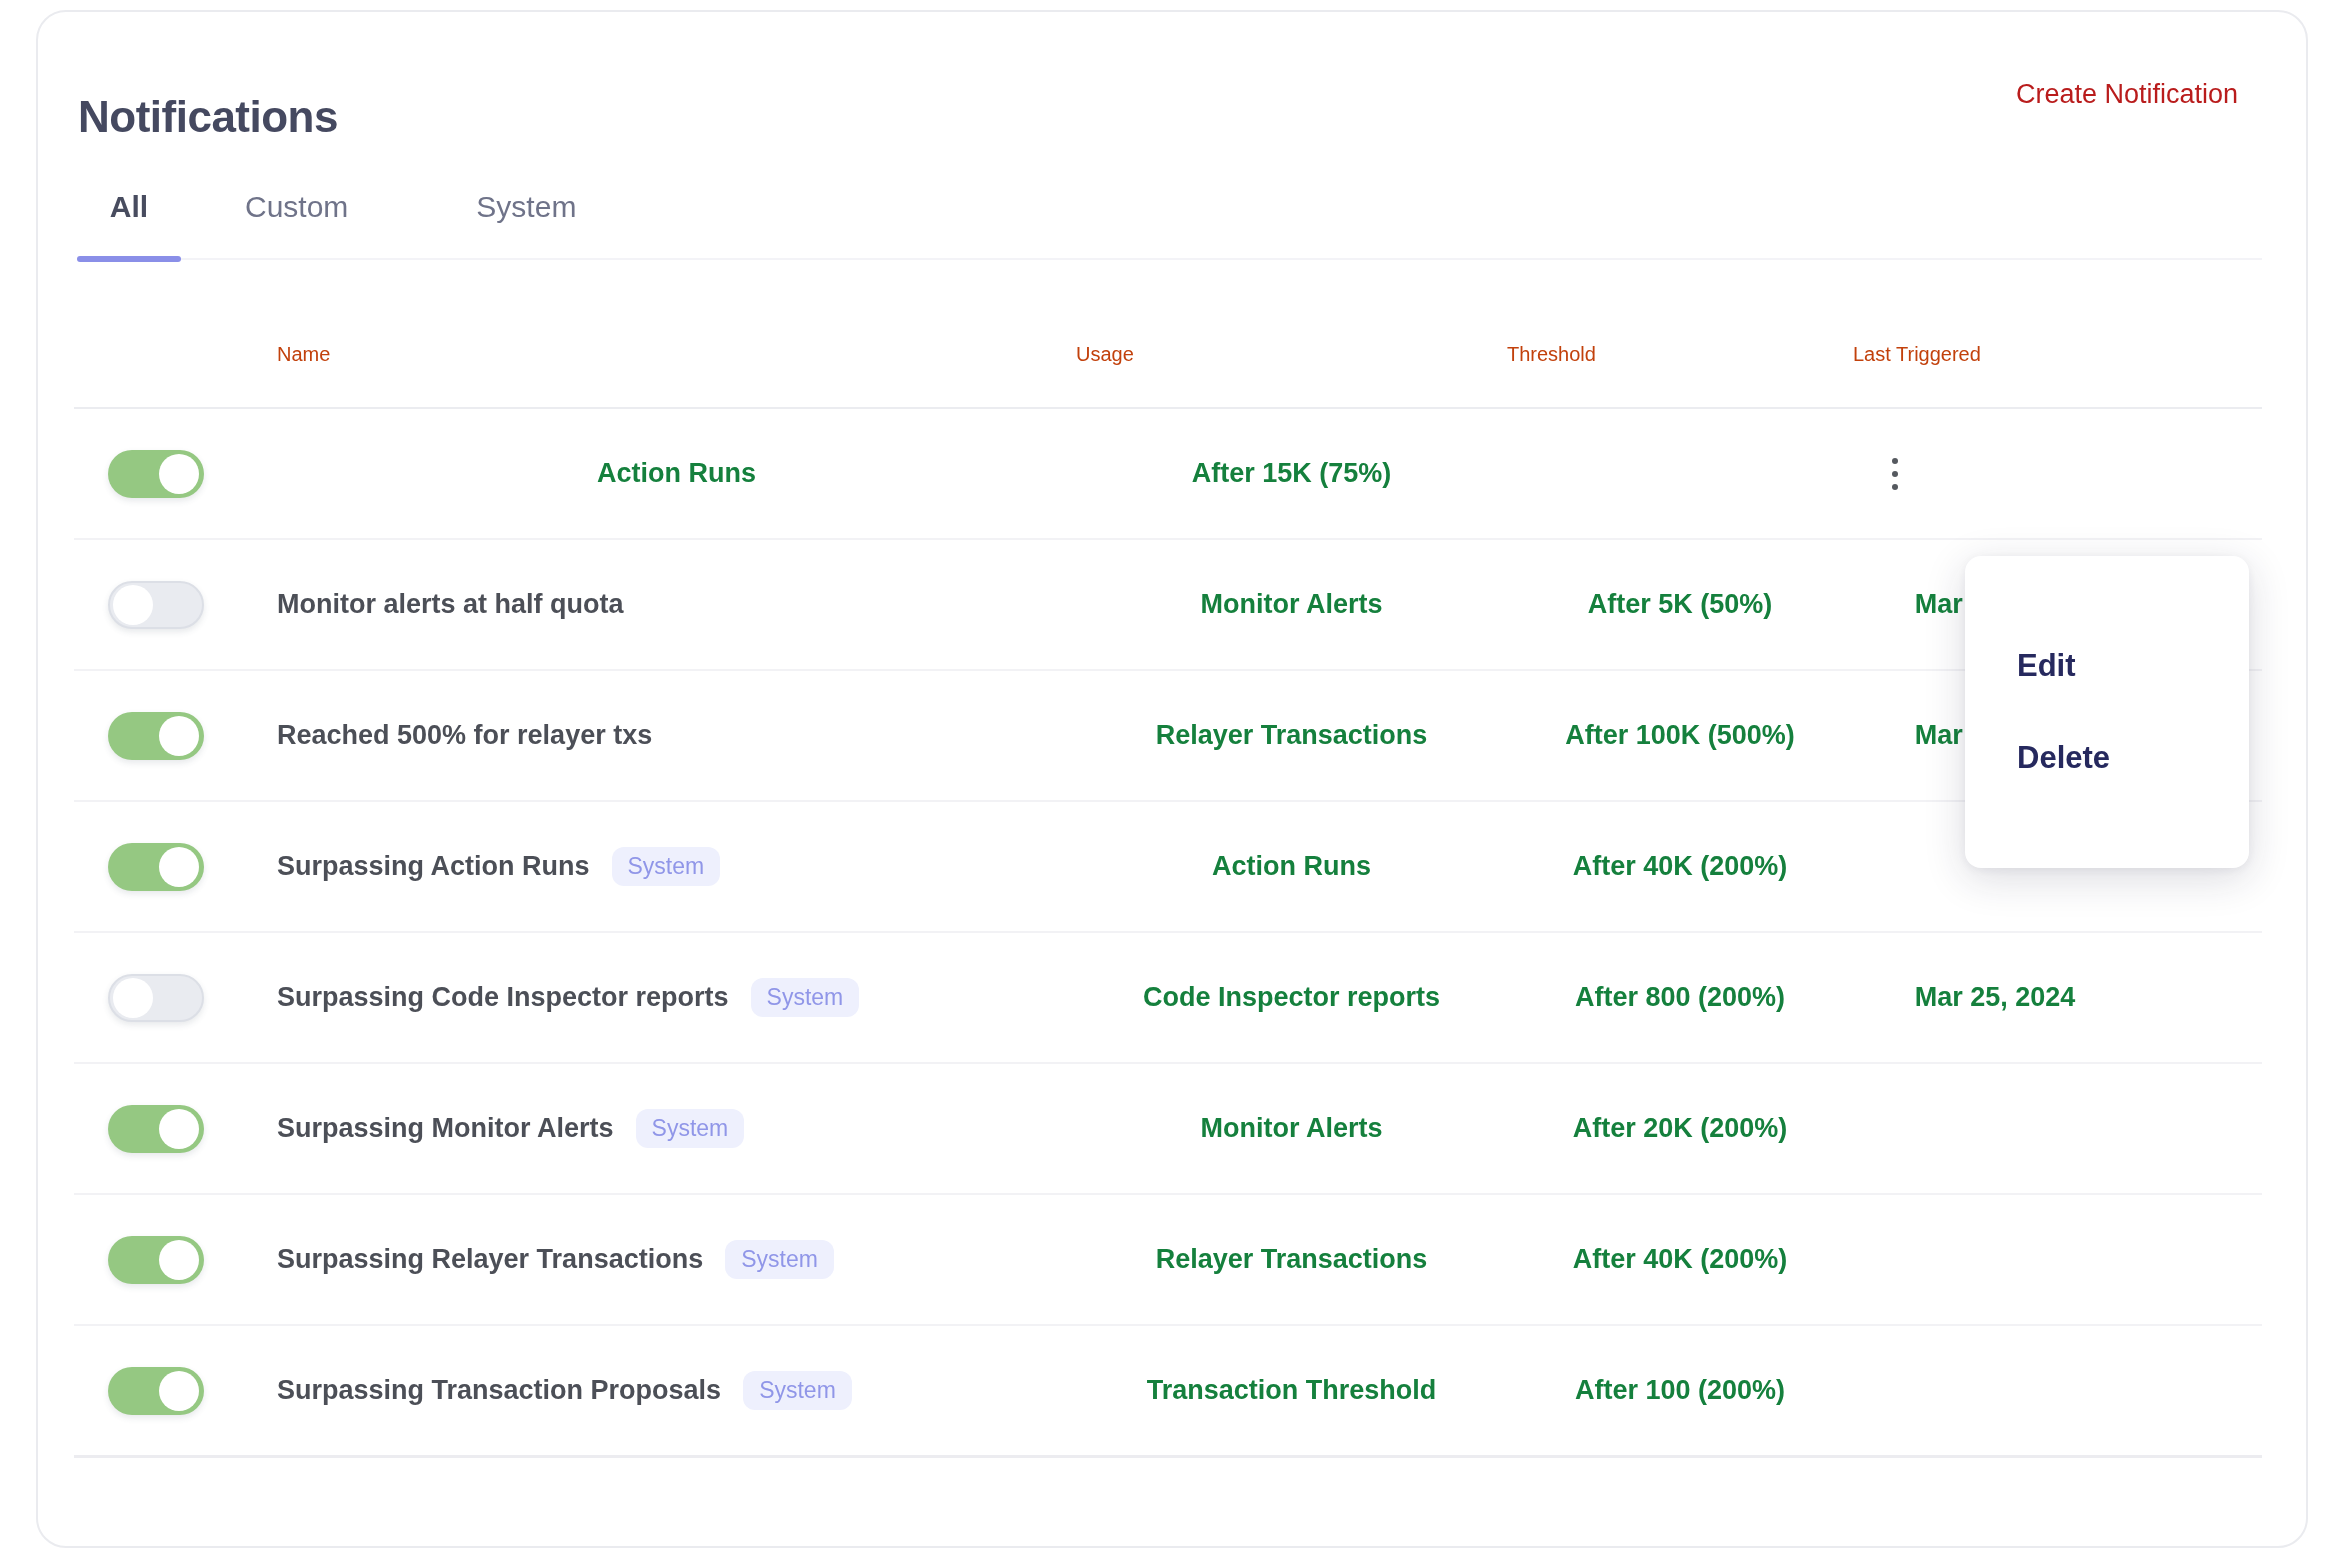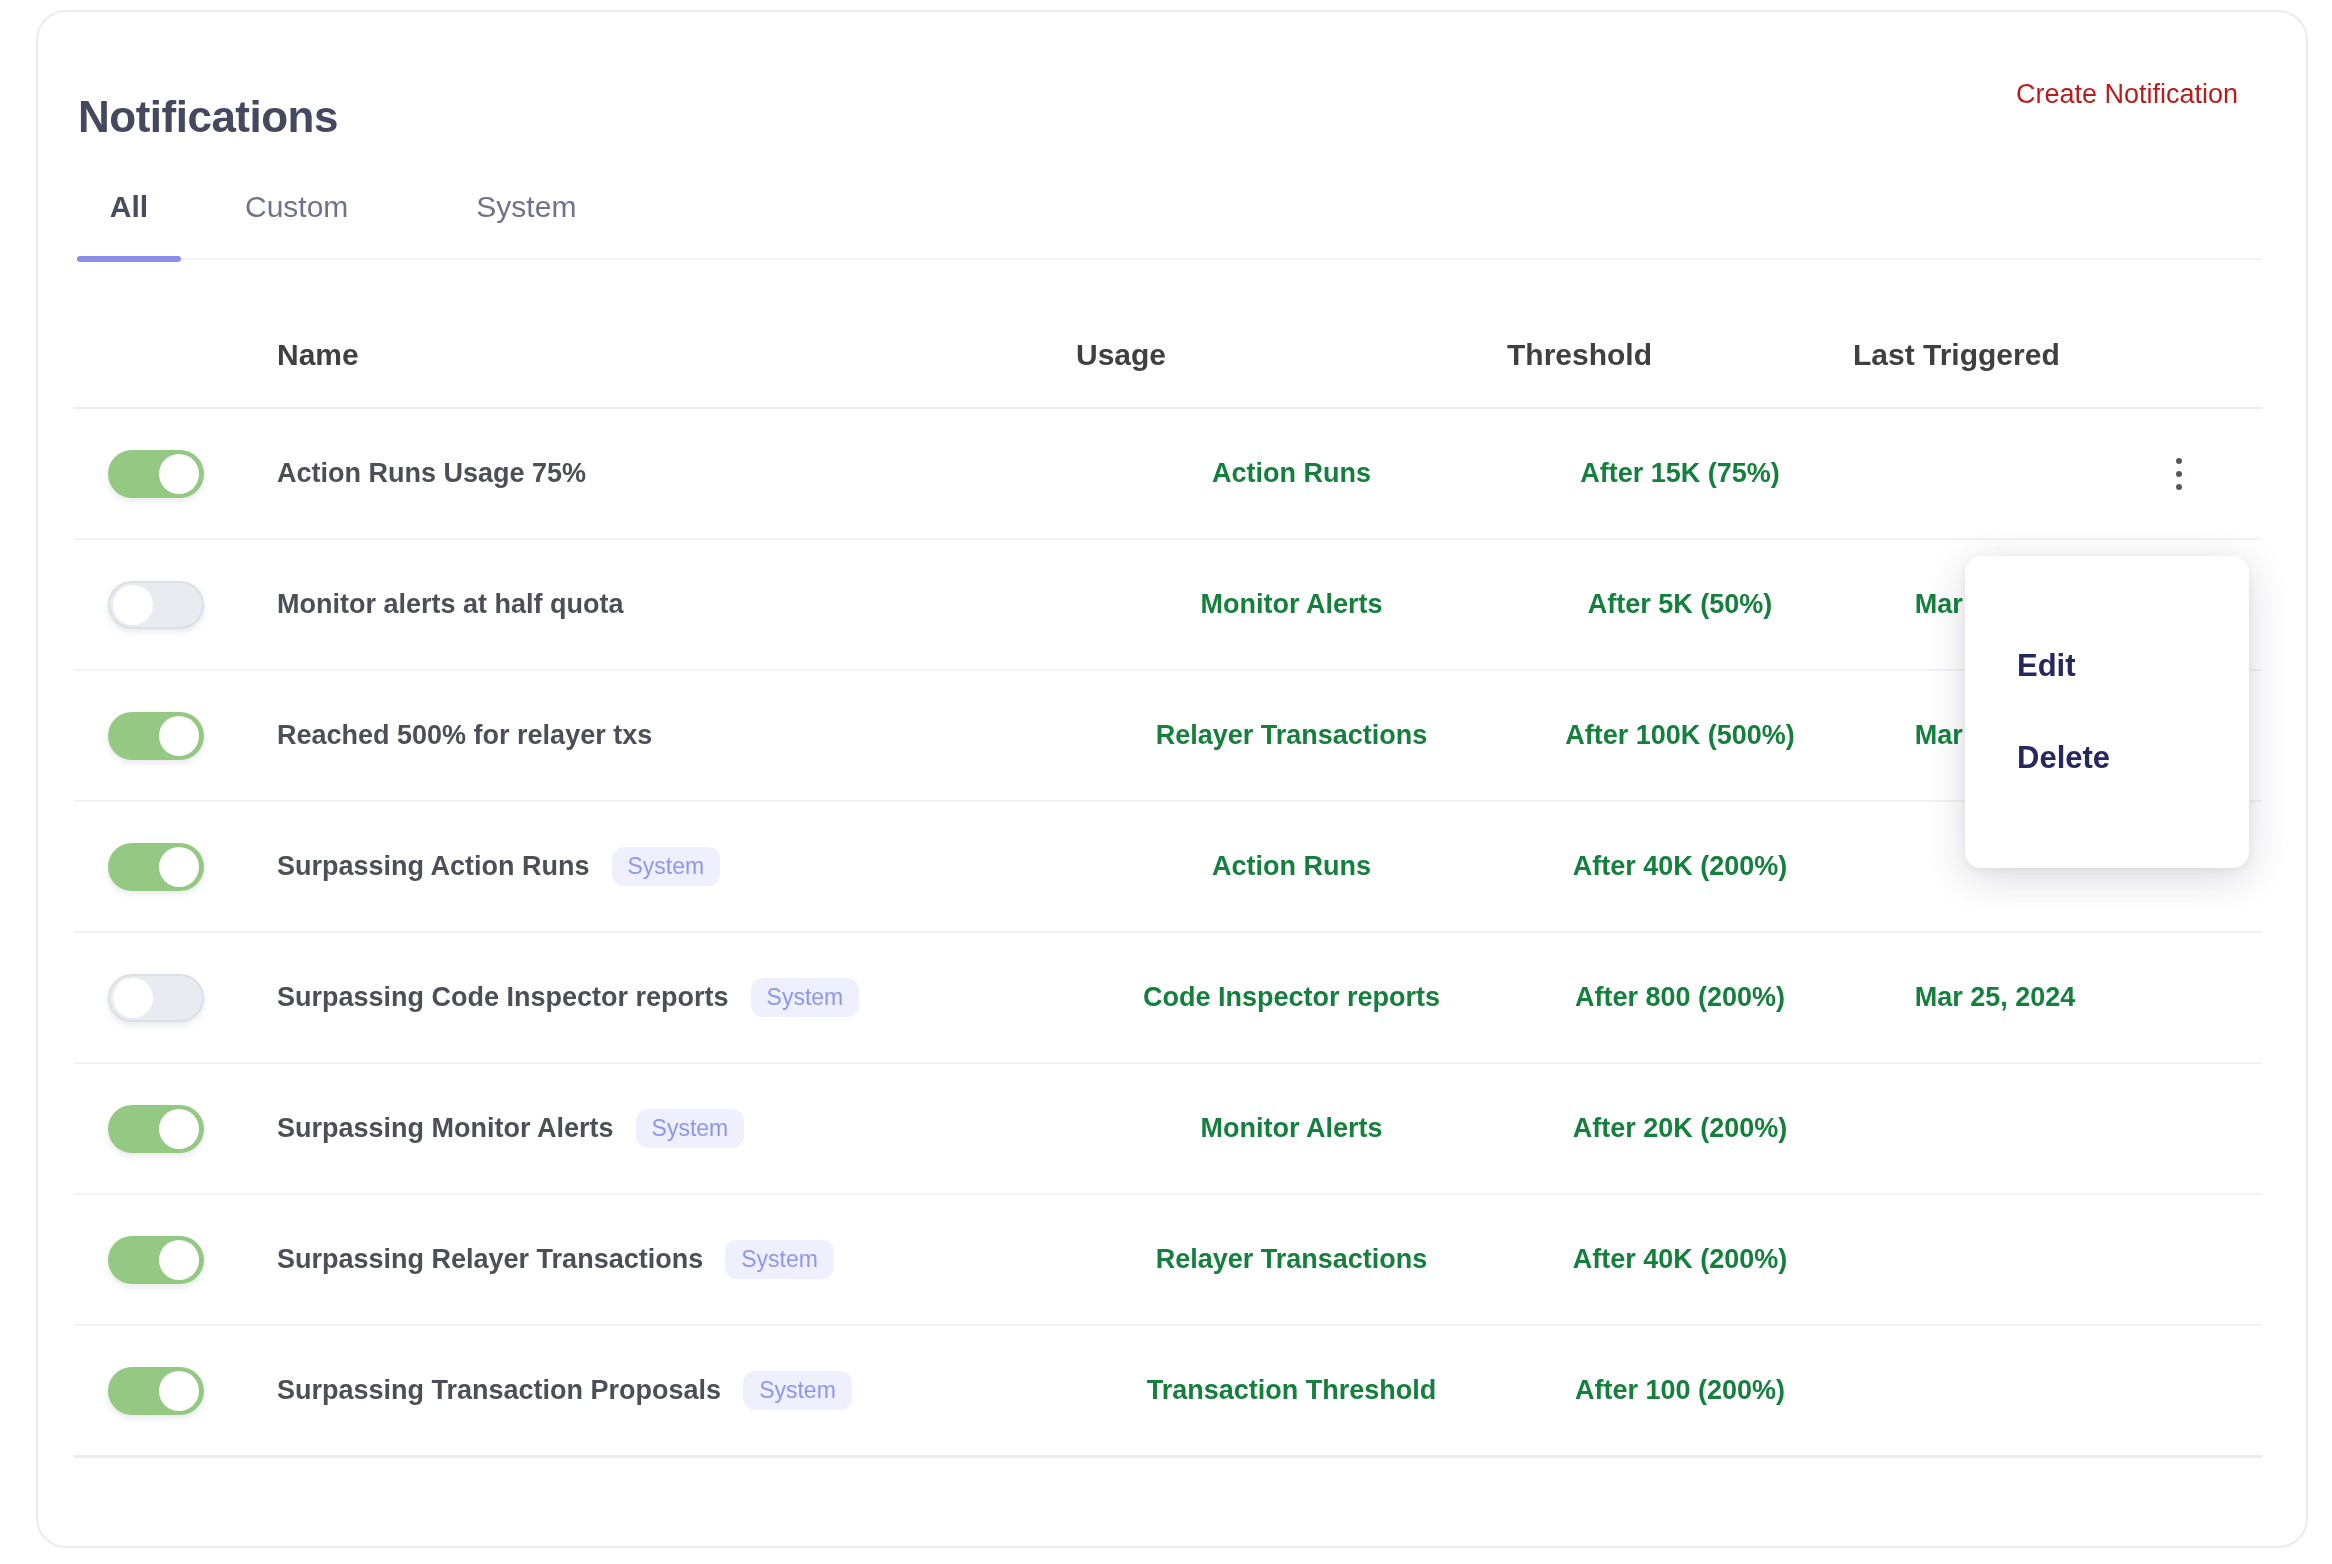--- a/index.html
+++ b/index.html
@@ -34,21 +34,21 @@
     background:var(--underline,#8a8fe8);border-radius:4px;
   }
   .tab:nth-child(2){margin-left:64px;}
   .tab:nth-child(3){margin-left:128px;}
   
   .table{position:absolute;left:36px;top:290px;width:2188px;}
   .thead,.row{
     display:grid;grid-template-columns:203px 799px 431px 346px 284px 1fr;
     align-items:center;
   }
-  .thead{height:105px;border-bottom:2px solid #ebecf0;font-size:30px;font-weight:700;color:#404040;}
+  .thead{height:105px;border-bottom:2px solid #ebecf0;font-size:20px;font-weight:400;color:#c2410c;}
   .row{height:129px;border-bottom:2px solid #f2f2f5;}
   .row:last-child{border-bottom:3px solid #ececf0;}
   .cell-name{display:flex;align-items:center;font-size:27px;font-weight:700;color:#4c4f57;}
   .cell-usage,.cell-threshold,.cell-last{font-size:27px;font-weight:700;color:#15803d;text-align:center;}
   .badge{
     margin-left:22px;padding:6px 16px;border-radius:12px;font-size:23px;font-weight:400;
     background:var(--badge-bg,#eef0fd);color:var(--badge-text,#9096e8);white-space:nowrap;
   }
   
   .toggle{
@@ -105,24 +105,20 @@
       <div>Last Triggered</div>
       <div></div>
     </div>
     <div id="tbody">
         <div class="row">
     <div>
       <div class="toggle on">
         <div class="knob"></div>
       </div>
     </div>
-    <div class="cell-name">
-      <span>Action Runs Usage 75%</span>
-
-    </div>
     <div class="cell-usage">Action Runs</div>
     <div class="cell-threshold">After 15K (75%)</div>
     <div class="cell-last"></div>
     <div>
       <button class="kebab">
         <span class="dot"></span>
               <span class="dot"></span>
               <span class="dot"></span>
       </button>
     </div>

